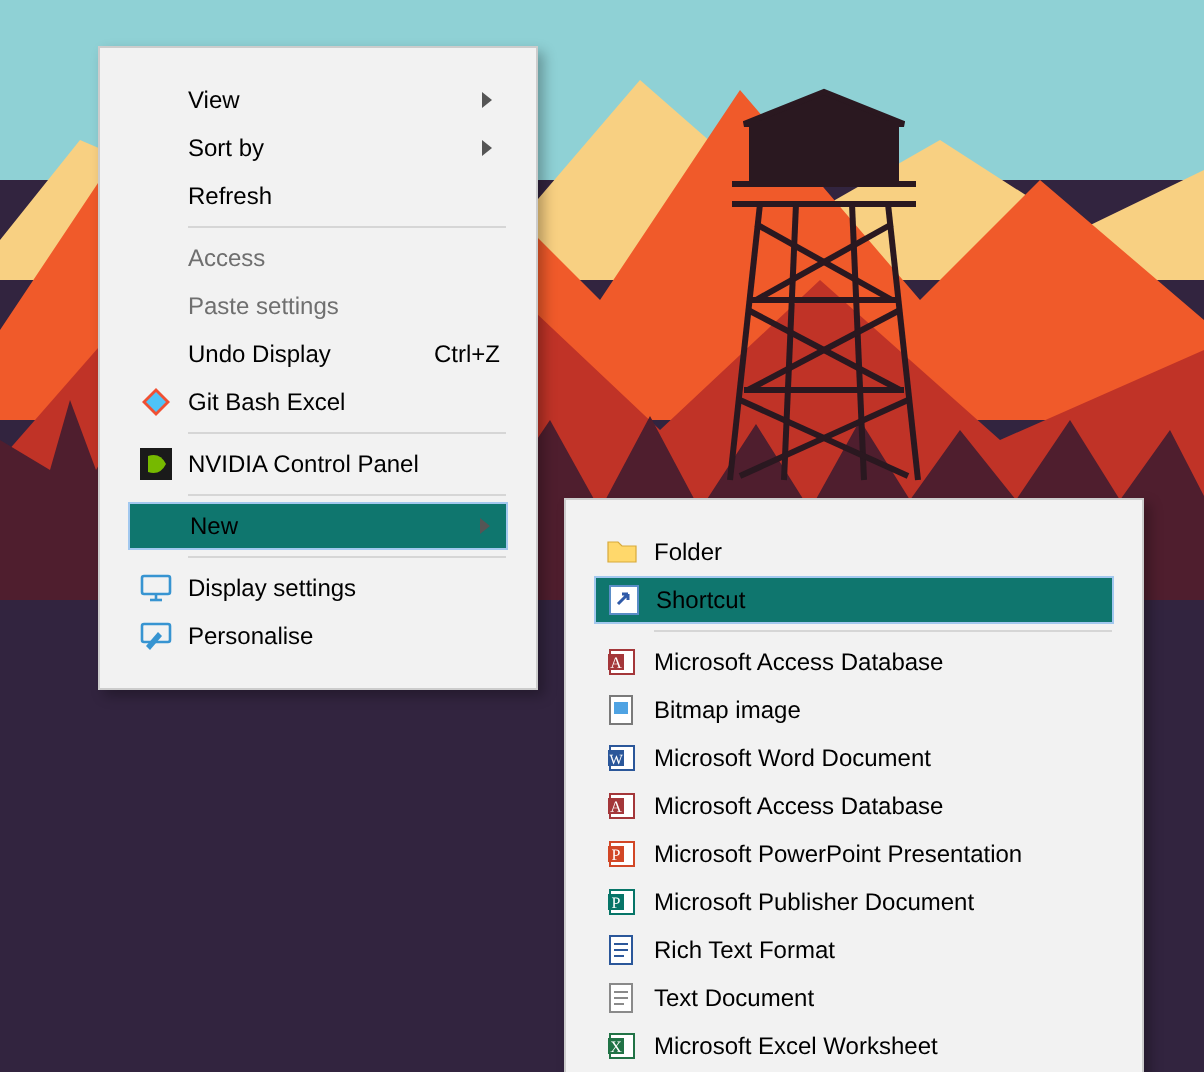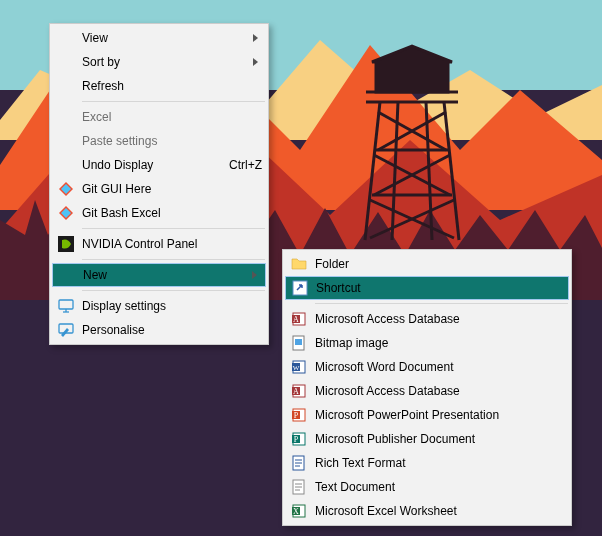--- a/index.html
+++ b/index.html
@@ -17,21 +17,21 @@
     position: absolute;
     inset: 0;
     z-index: 0;
   }
   .wallpaper svg { display: block; }
   .context-menu {
     position: absolute;
     background: #f2f2f2;
     border: 1px solid #ccc;
     box-shadow: 3px 3px 6px rgba(0,0,0,0.28);
-    padding: 2px;
+    padding: 14px;
     z-index: 10;
   }
   .cm-main {
     left: 49px;
     top: 23px;
     width: 220px;
   }
   .cm-sub {
     left: 282px;
     top: 249px;
@@ -137,37 +137,28 @@
   </div>
   <div class="item">
     <span>Sort by</span>
     <span class="arrow"></span>
   </div>
   <div class="item">
     <span>Refresh</span>
   </div>
   <div class="sep"></div>
   <div class="item disabled">
-    <span>Excel</span>
+    <span>Access</span>
   </div>
   <div class="item disabled">
     <span>Paste settings</span>
   </div>
   <div class="item">
     <span>Undo Display</span>
     <span class="shortcut">Ctrl+Z</span>
-  </div>
-  <div class="item">
-    <span class="icon">
-      <svg width="16" height="16">
-          <polygon points="8,1 15,8 8,15 1,8" fill="#f05033"></polygon>
-          <polygon points="8,3 13,8 8,13 3,8" fill="#4fc3f7"></polygon>
-        </svg>
-    </span>
-    <span>Git GUI Here</span>
   </div>
   <div class="item">
     <span class="icon">
       <svg width="16" height="16">
           <polygon points="8,1 15,8 8,15 1,8" fill="#f05033"></polygon>
           <polygon points="8,3 13,8 8,13 3,8" fill="#4fc3f7"></polygon>
         </svg>
     </span>
     <span>Git Bash Excel</span>
   </div>

